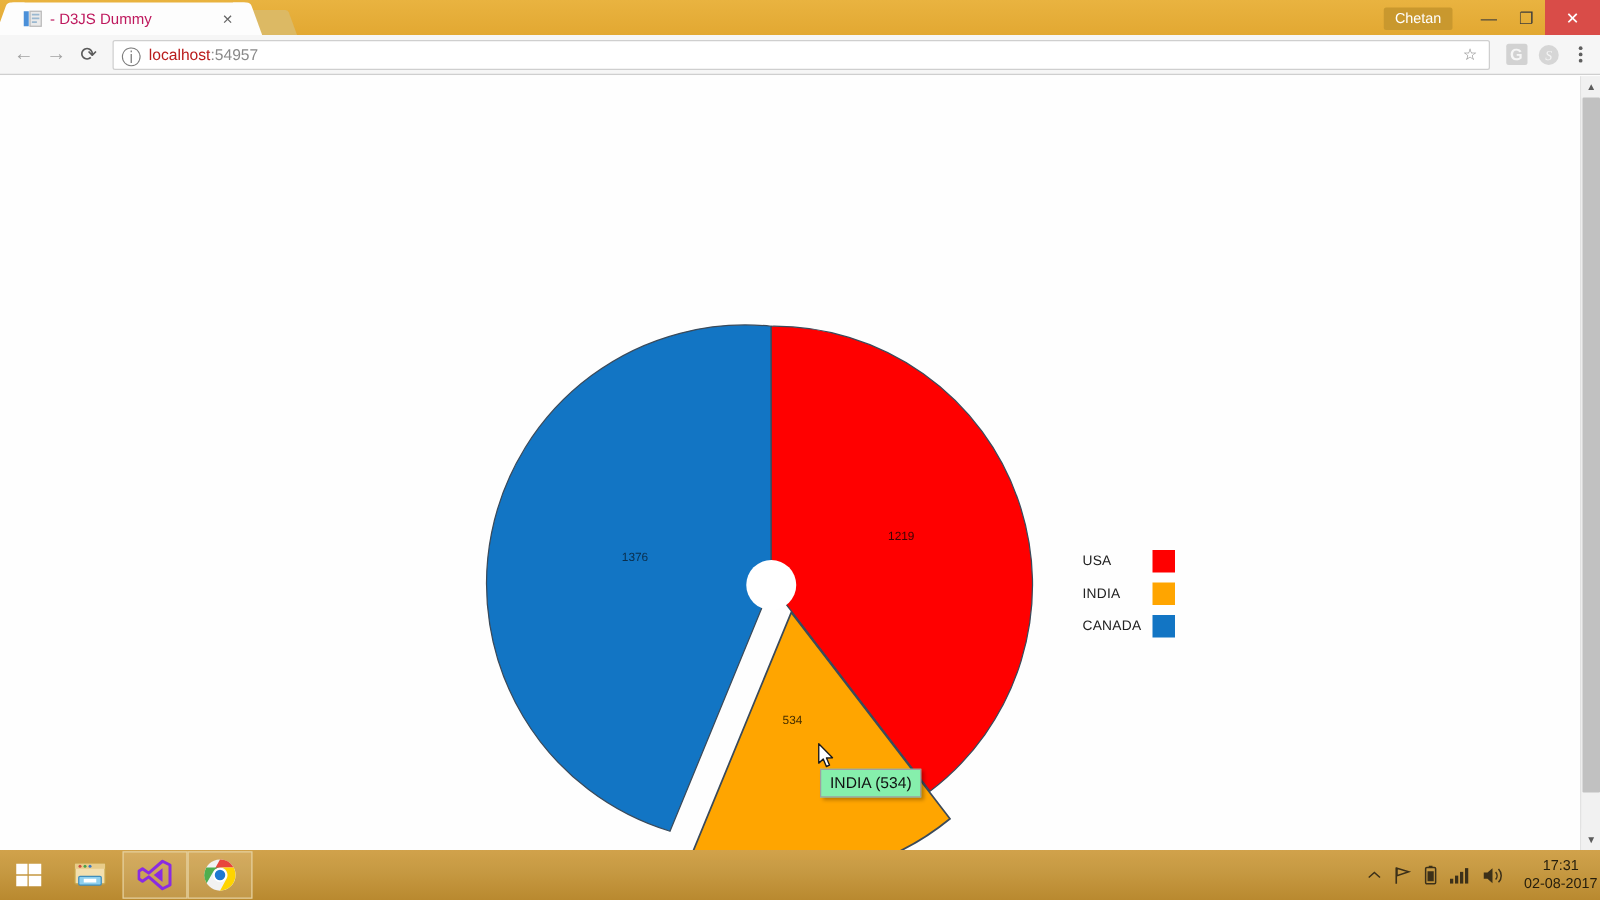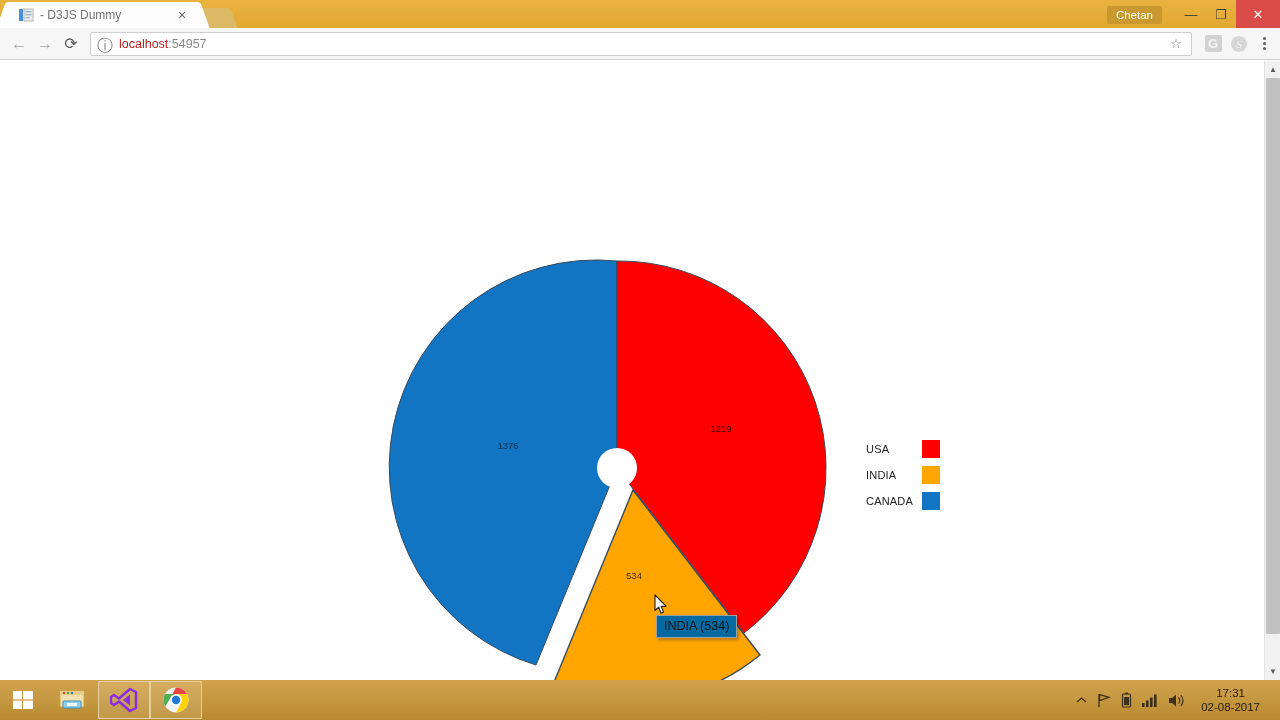--- a/index.html
+++ b/index.html
@@ -43,21 +43,21 @@
   }
   .tab:before { left: -7px; transform: skewX(-20deg); border-top-left-radius:3px; }
   .tab:after  { right: -7px; transform: skewX(20deg); border-top-right-radius:3px; }
 
   .tab-favicon {
     width: 16px; height: 16px; flex: 0 0 16px; margin-right: 6px;
     position: relative; z-index: 3;
   }
   .tab-title {
     flex: 1 1 auto; white-space: nowrap; overflow: hidden;
-    text-overflow: ellipsis; z-index: 3; font-size: 12px; color:#737373;
+    text-overflow: ellipsis; z-index: 3; font-size: 12px; color:#be185d;
   }
   .tab-close {
     width: 16px; height: 16px; z-index: 3; flex:0 0 16px;
     display:flex; align-items:center; justify-content:center;
     color:#666; font-size: 14px; line-height: 1;
   }
   .tab-new {
     width: 30px; height: 20px; margin-left: 6px; margin-bottom: 0px;
     background: #dcb964; transform: skewX(20deg);
     border-top-left-radius:2px; border-top-right-radius:2px;
@@ -120,42 +120,42 @@
 
   
   .legend { position:absolute; left: 866px; top: 375px; }
   .legend-row { display:flex; align-items:center; height:26px; justify-content:space-between; }
   .legend-label { font-size: 11px; color:#222; margin-right: 9px; letter-spacing:0.2px; }
   .legend-swatch { width: 18px; height: 18px; }
 
   
   .tooltip {
     position:absolute; left:656px; top:554px;
-    background:#0369a1; border:1px solid #9f9f9f;
+    background:#86efac; border:1px solid #9f9f9f;
     padding: 3px 7px 4px; font-size: 12.5px; color:#111;
     box-shadow: 2px 2px 3px rgba(0,0,0,0.28);
     white-space: nowrap;
   }
 
   
   .cursor { position:absolute; left:654px; top:533px; }
 
   
   .slice-label { font-size: 9.5px; font-family:"Liberation Sans", sans-serif; }
 
   
   .taskbar {
     position:absolute; left:0; top:680px; width:1280px; height:40px;
     background: linear-gradient(180deg, #d1a24b 0%, #c79a43 40%, #b9892f 100%);
     display:flex; align-items:center;
   }
   .tb-start { width:46px; height:40px; display:flex; align-items:center; justify-content:center; }
   .tb-item { width:52px; height:38px; display:flex; align-items:center; justify-content:center; }
   .tb-item.running { border:1px solid #e5cf9c; background: rgba(255,255,255,0.12); }
-  .tray { margin-left:auto; display:flex; align-items:center; padding-right:20px; gap:10px; }
+  .tray { margin-left:auto; display:flex; align-items:center; padding-right:2px; gap:10px; }
   .tray-ico { color:#3c3019; display:flex; align-items:center; }
   .clock { text-align:center; color:#241d0c; font-size:11.5px; line-height:14px; padding-left:6px; }
 </style>
 </head>
 <body>
 
 <div class="browser">
 
   <div class="tabstrip">
     <div class="tab">

